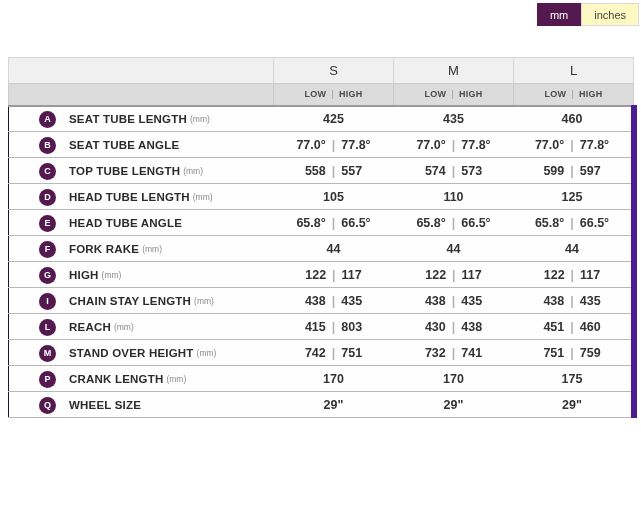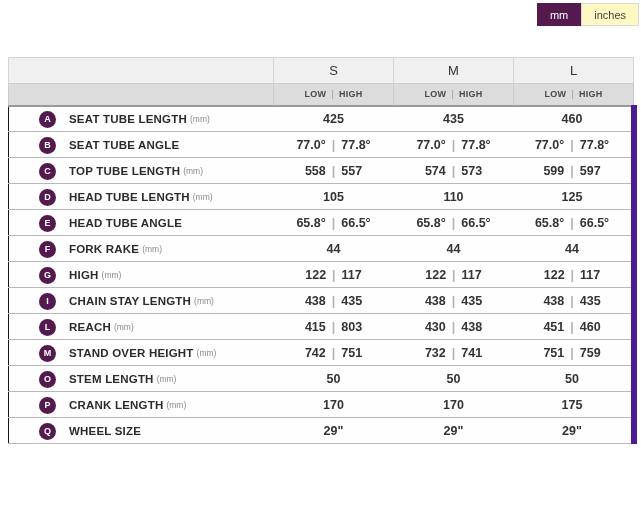--- a/index.html
+++ b/index.html
@@ -123,26 +123,20 @@
         <td class="value-cell"><span>430</span><span class="valsep">|</span><span>438</span></td>
         <td class="value-cell"><span>451</span><span class="valsep">|</span><span>460</span></td>
       </tr>
       <tr>
         <td class="label-cell"><span class="badge">M</span><span class="row-label">STAND OVER HEIGHT</span><span class="row-unit">(mm)</span></td>
         <td class="value-cell"><span>742</span><span class="valsep">|</span><span>751</span></td>
         <td class="value-cell"><span>732</span><span class="valsep">|</span><span>741</span></td>
         <td class="value-cell"><span>751</span><span class="valsep">|</span><span>759</span></td>
       </tr>
       <tr>
-        <td class="label-cell"><span class="badge">O</span><span class="row-label">STEM LENGTH</span><span class="row-unit">(mm)</span></td>
-        <td class="value-cell"><span>50</span></td>
-        <td class="value-cell"><span>50</span></td>
-        <td class="value-cell"><span>50</span></td>
-      </tr>
-      <tr>
         <td class="label-cell"><span class="badge">P</span><span class="row-label">CRANK LENGTH</span><span class="row-unit">(mm)</span></td>
         <td class="value-cell"><span>170</span></td>
         <td class="value-cell"><span>170</span></td>
         <td class="value-cell"><span>175</span></td>
       </tr>
       <tr>
         <td class="label-cell"><span class="badge">Q</span><span class="row-label">WHEEL SIZE</span></td>
         <td class="value-cell"><span>29"</span></td>
         <td class="value-cell"><span>29"</span></td>
         <td class="value-cell"><span>29"</span></td>

